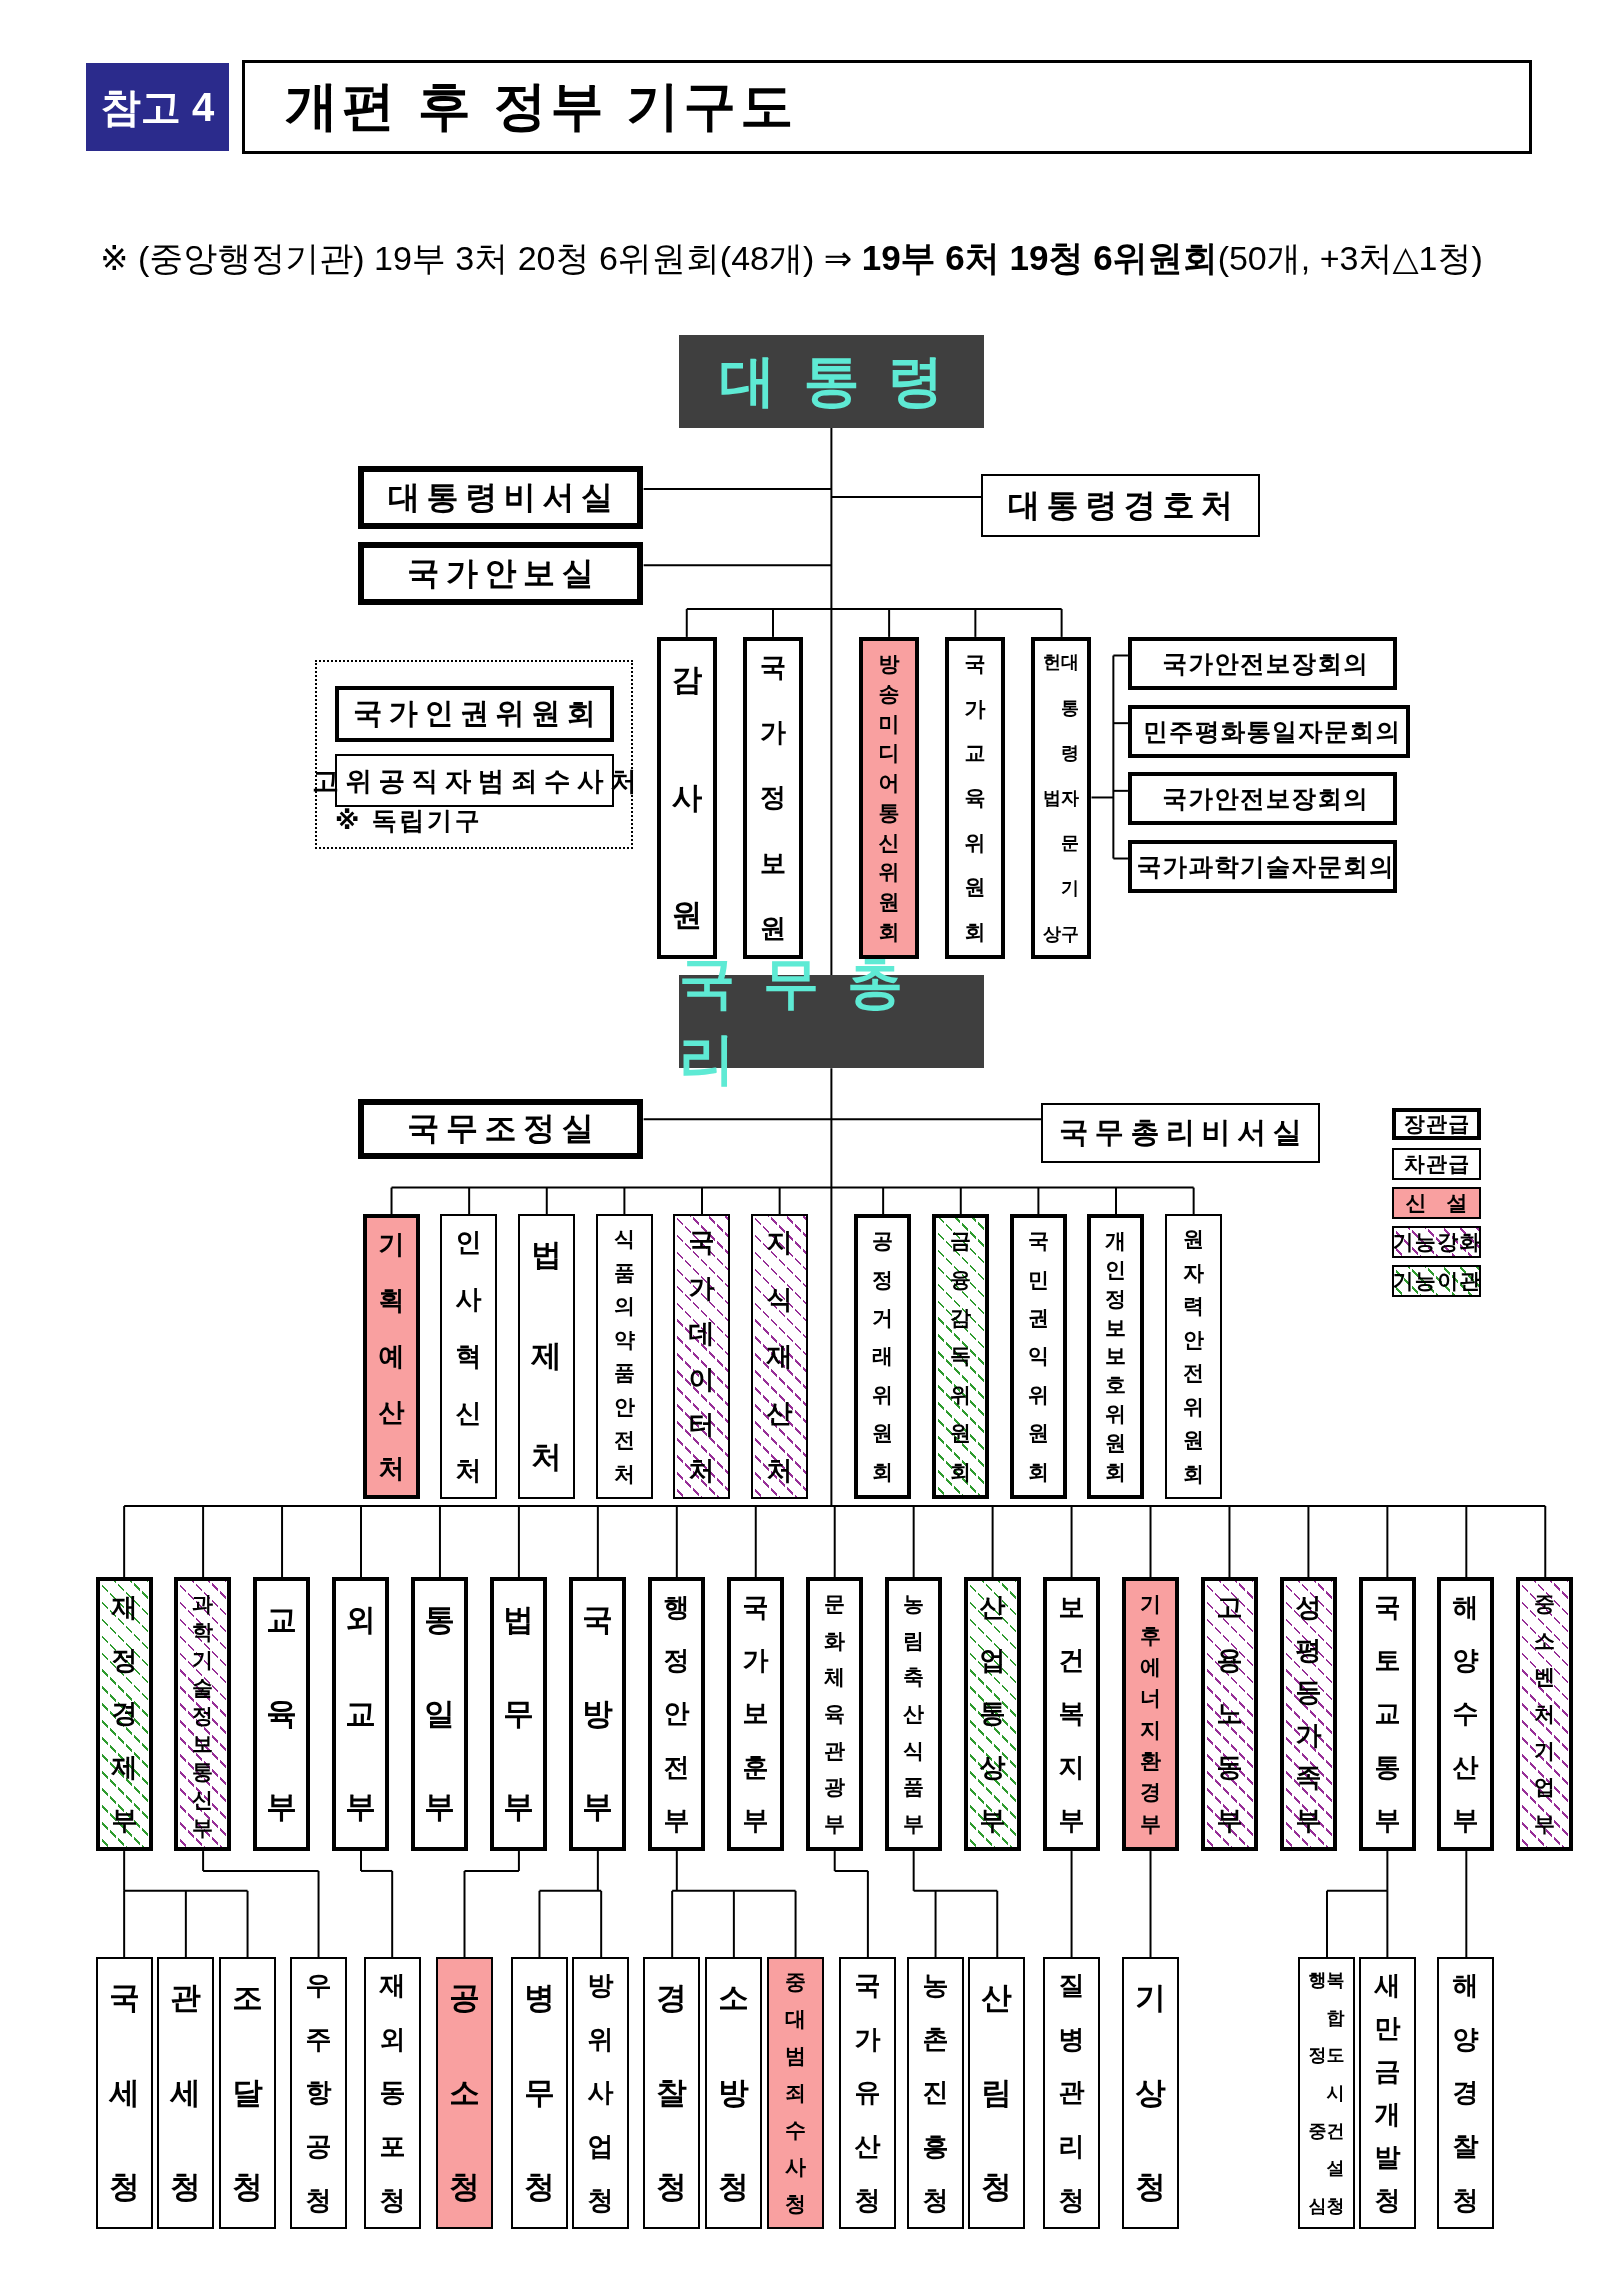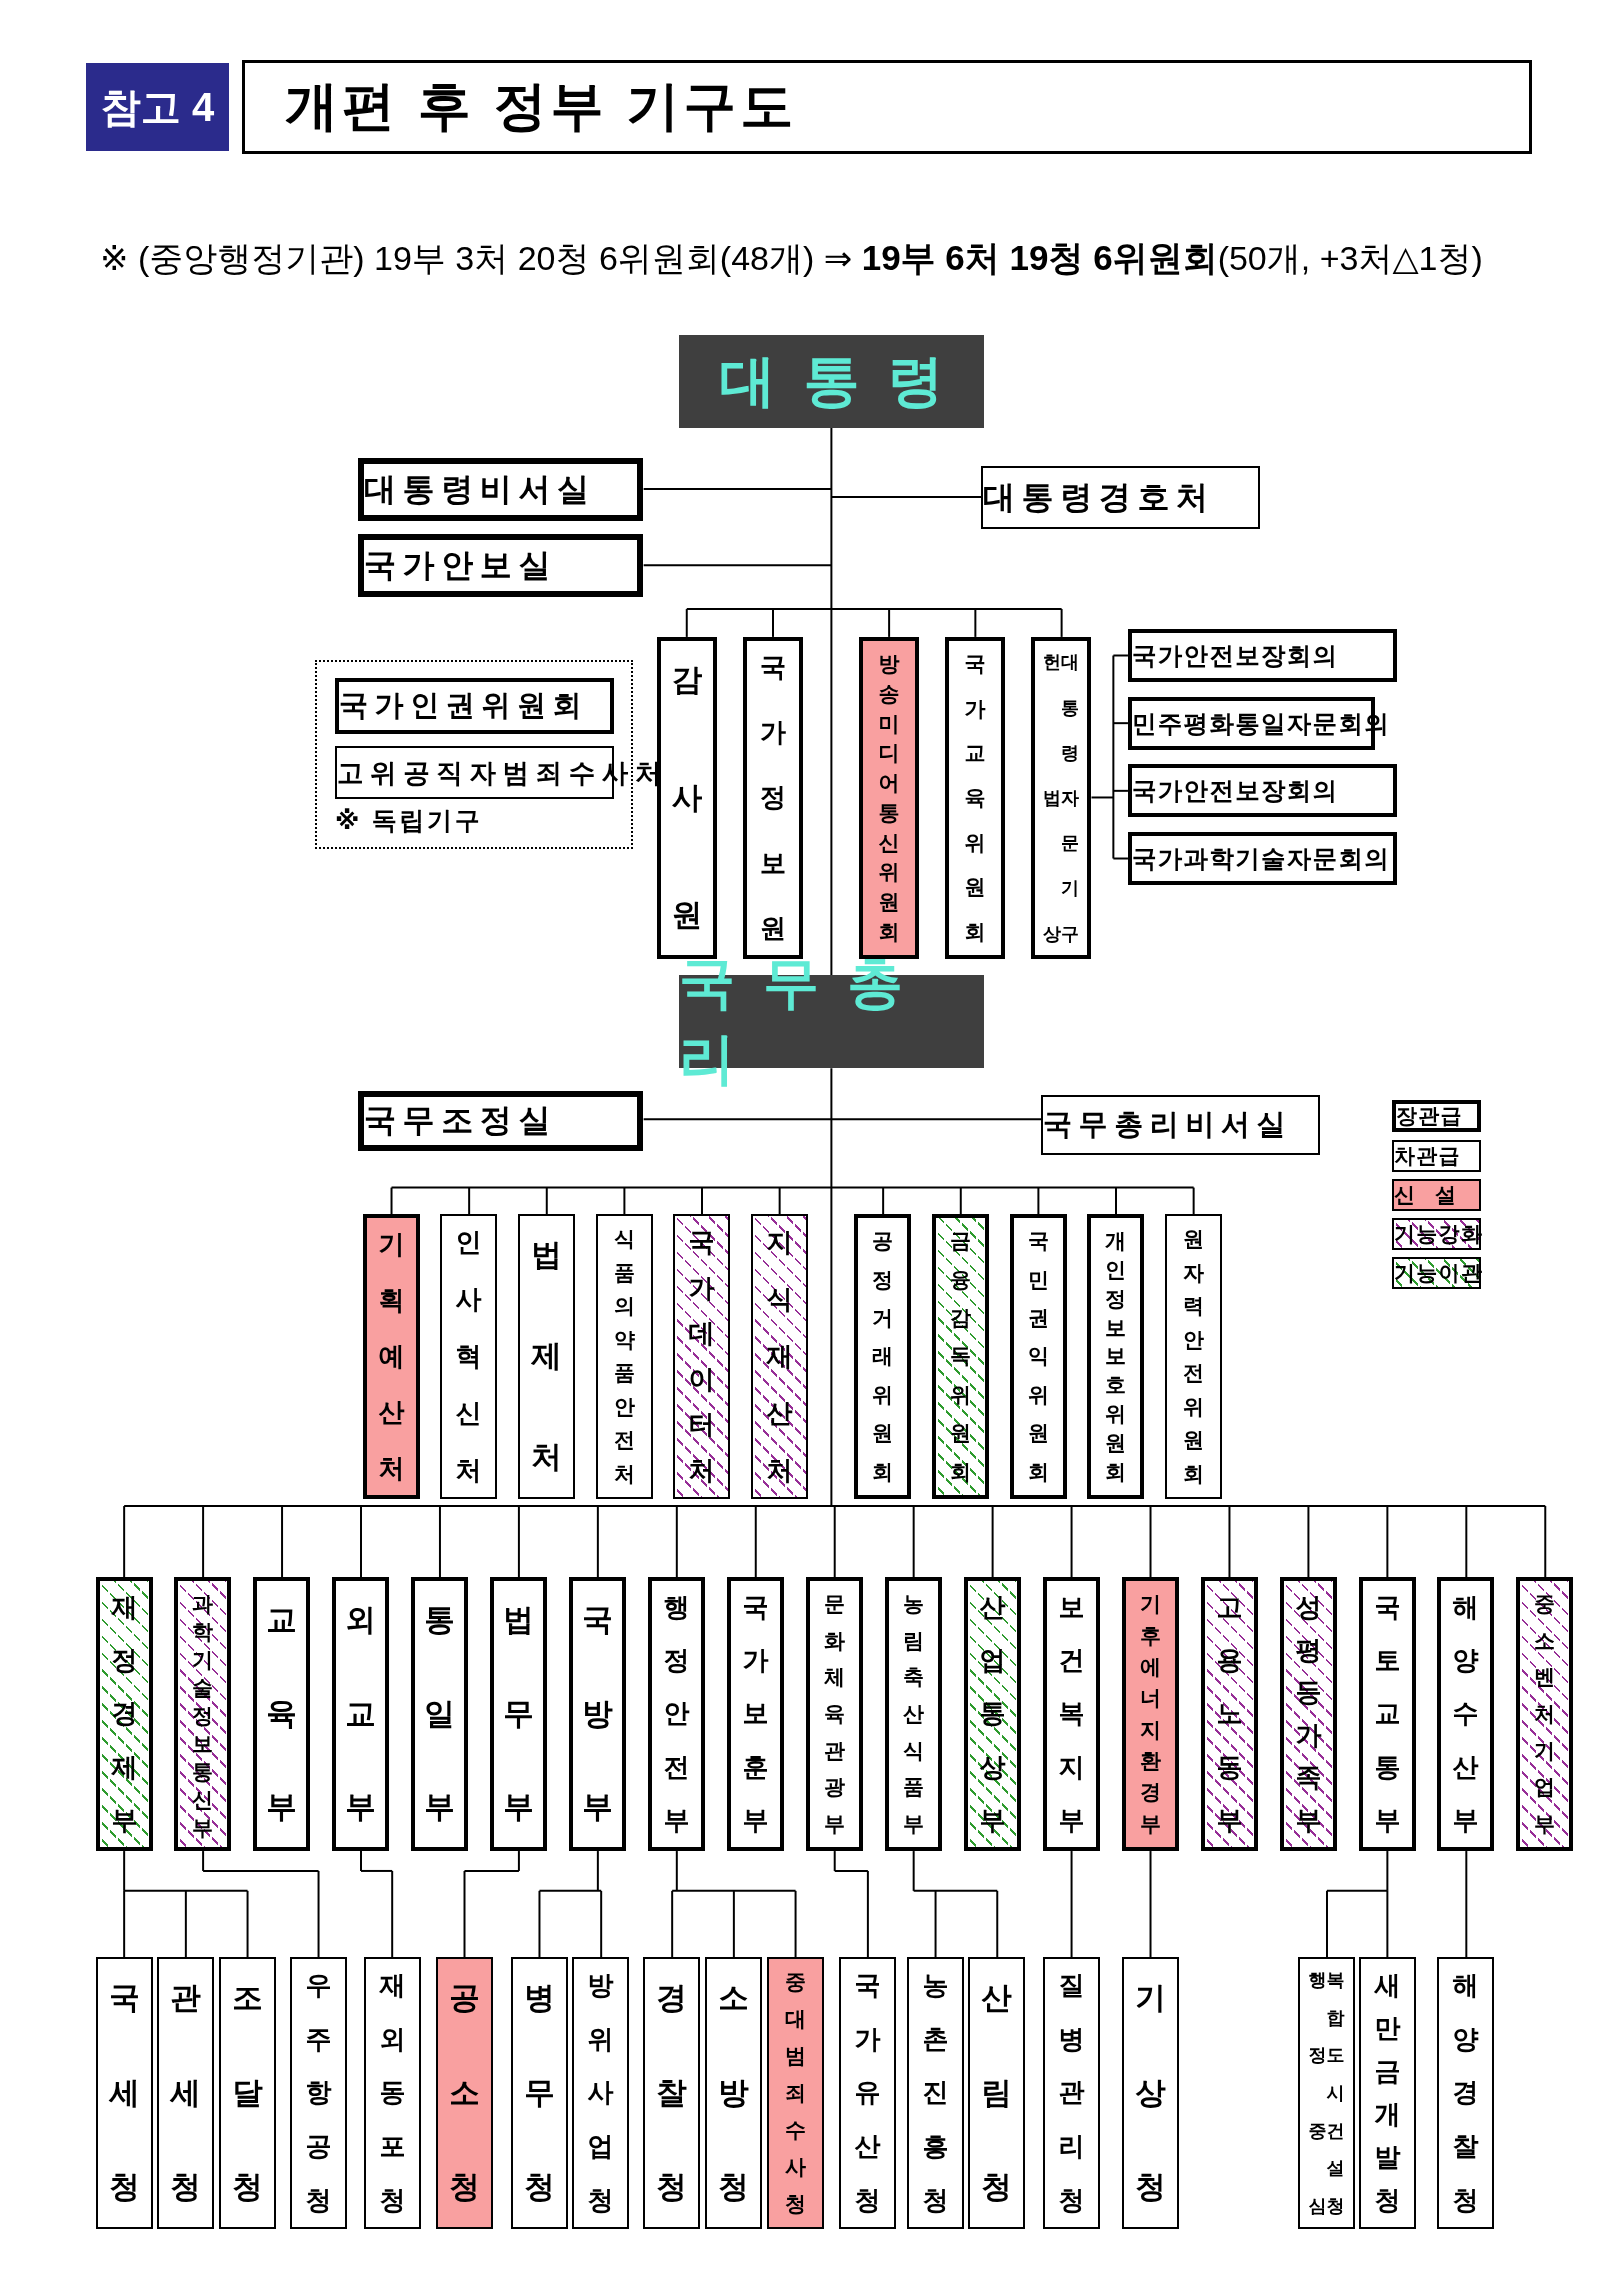--- a/index.html
+++ b/index.html
@@ -12,21 +12,21 @@
            display:flex;align-items:center;justify-content:center;font-size:40px;font-weight:bold;}
   .title-box{left:242px;top:60px;width:1290px;height:94px;border:3.3px solid #000;background:#fff;
              display:flex;align-items:center;font-size:53px;font-weight:bold;padding-left:40px;letter-spacing:4px;}
   .note-line{left:100px;top:235px;width:1459px;font-size:34px;white-space:nowrap;}
   .note-line b{font-size:35px;}
   
   .dark-box{background:#3F3F3F;color:#5eead4;display:flex;align-items:center;justify-content:center;
             font-weight:bold;font-size:56px;}
   .dark-box span{letter-spacing:28px;margin-right:-28px;}
   
-  .hbox{background:#fff;display:flex;align-items:center;font-weight:bold;}
+  .hbox{background:#fff;display:flex;align-items:center;justify-content:center;font-weight:bold;margin-top:8px;}
   .hbox span{letter-spacing:6.6px;margin-right:-6.6px;white-space:nowrap;}
   .b-xthick{border:6px solid #000;}
   .b-thick{border:4.6px solid #000;}
   .b-thin{border:2px solid #000;}
   
   .vbox{position:absolute;background:#fff;display:flex;flex-direction:row;justify-content:center;
         font-weight:bold;box-sizing:border-box;}
   .vbox .col{display:flex;flex-direction:column;justify-content:space-between;align-items:center;
              height:100%;box-sizing:border-box;}
   .new{background-color:#F9A0A0;}
@@ -682,21 +682,21 @@
           <span>해</span>
           <span>양</span>
           <span>경</span>
           <span>찰</span>
           <span>청</span>
         </div>
       </div>
       <div class="abs hbox b-thick" style="left: 1128px; top: 629px; width: 269px; height: 53px; font-size: 24.5px;">
         <span style="letter-spacing: 1.3px;">국가안전보장회의</span>
       </div>
-      <div class="abs hbox b-thick" style="left: 1128px; top: 697px; width: 247px; height: 53px; font-size: 24.5px;">
+      <div class="abs hbox b-thick" style="left: 1128px; top: 697px; width: 282px; height: 53px; font-size: 24.5px;">
         <span style="letter-spacing: 1.3px;">민주평화통일자문회의</span>
       </div>
       <div class="abs hbox b-thick" style="left: 1128px; top: 764px; width: 269px; height: 53px; font-size: 24.5px;">
         <span style="letter-spacing: 1.3px;">국가안전보장회의</span>
       </div>
       <div class="abs hbox b-thick" style="left: 1128px; top: 832px; width: 269px; height: 53px; font-size: 24.5px;">
         <span style="letter-spacing: 1.3px;">국가과학기술자문회의</span>
       </div>
       <div class="abs hbox plain b-thick" style="left: 1392px; top: 1100px; width: 89px; height: 32px; font-size: 21px;">
         <span style="letter-spacing: 1.3px; margin-right: -1.3px;">장관급</span>

